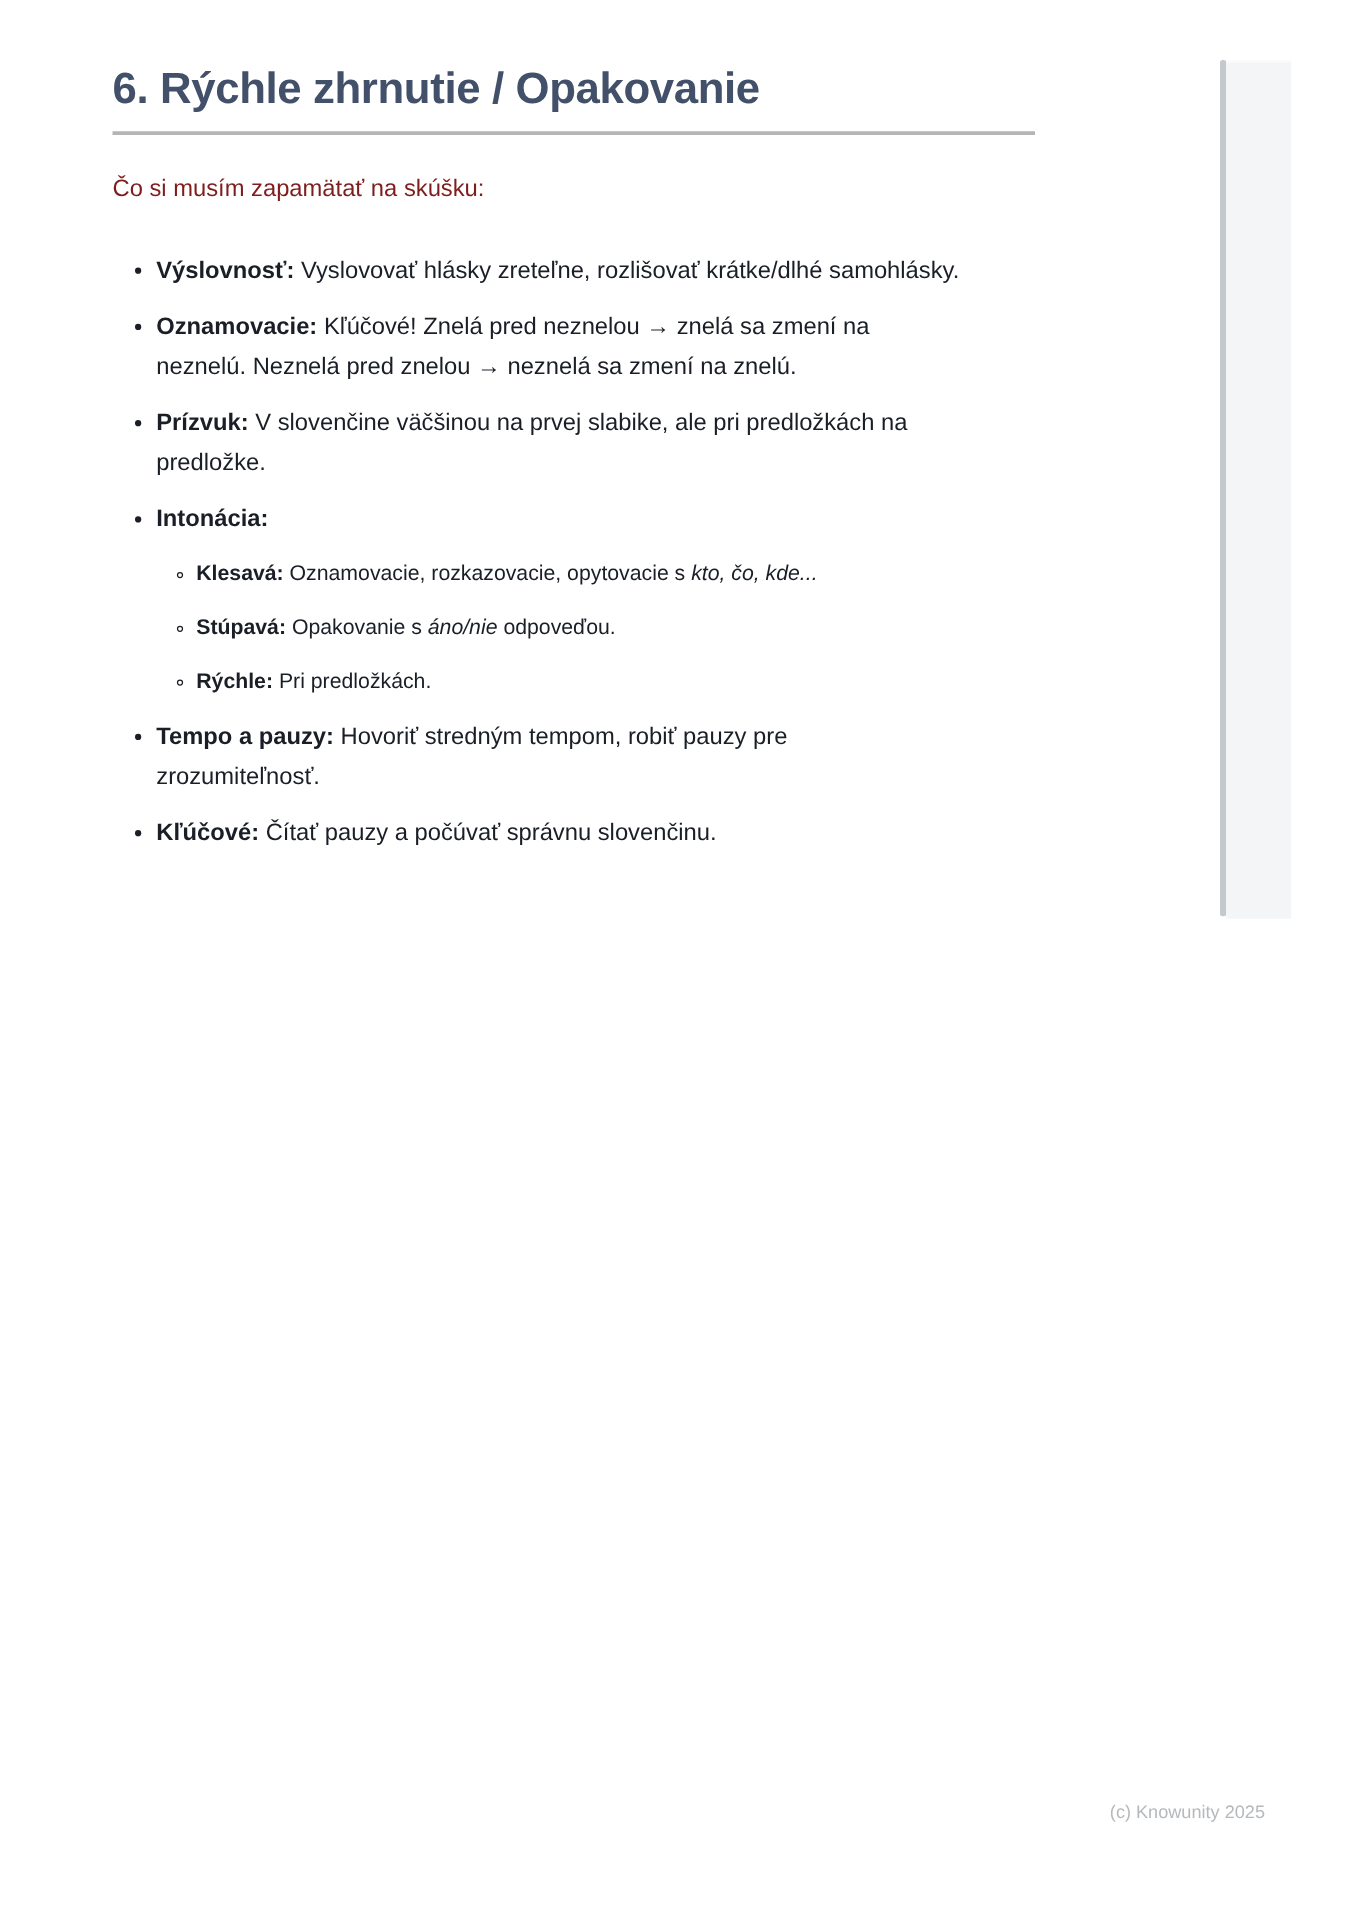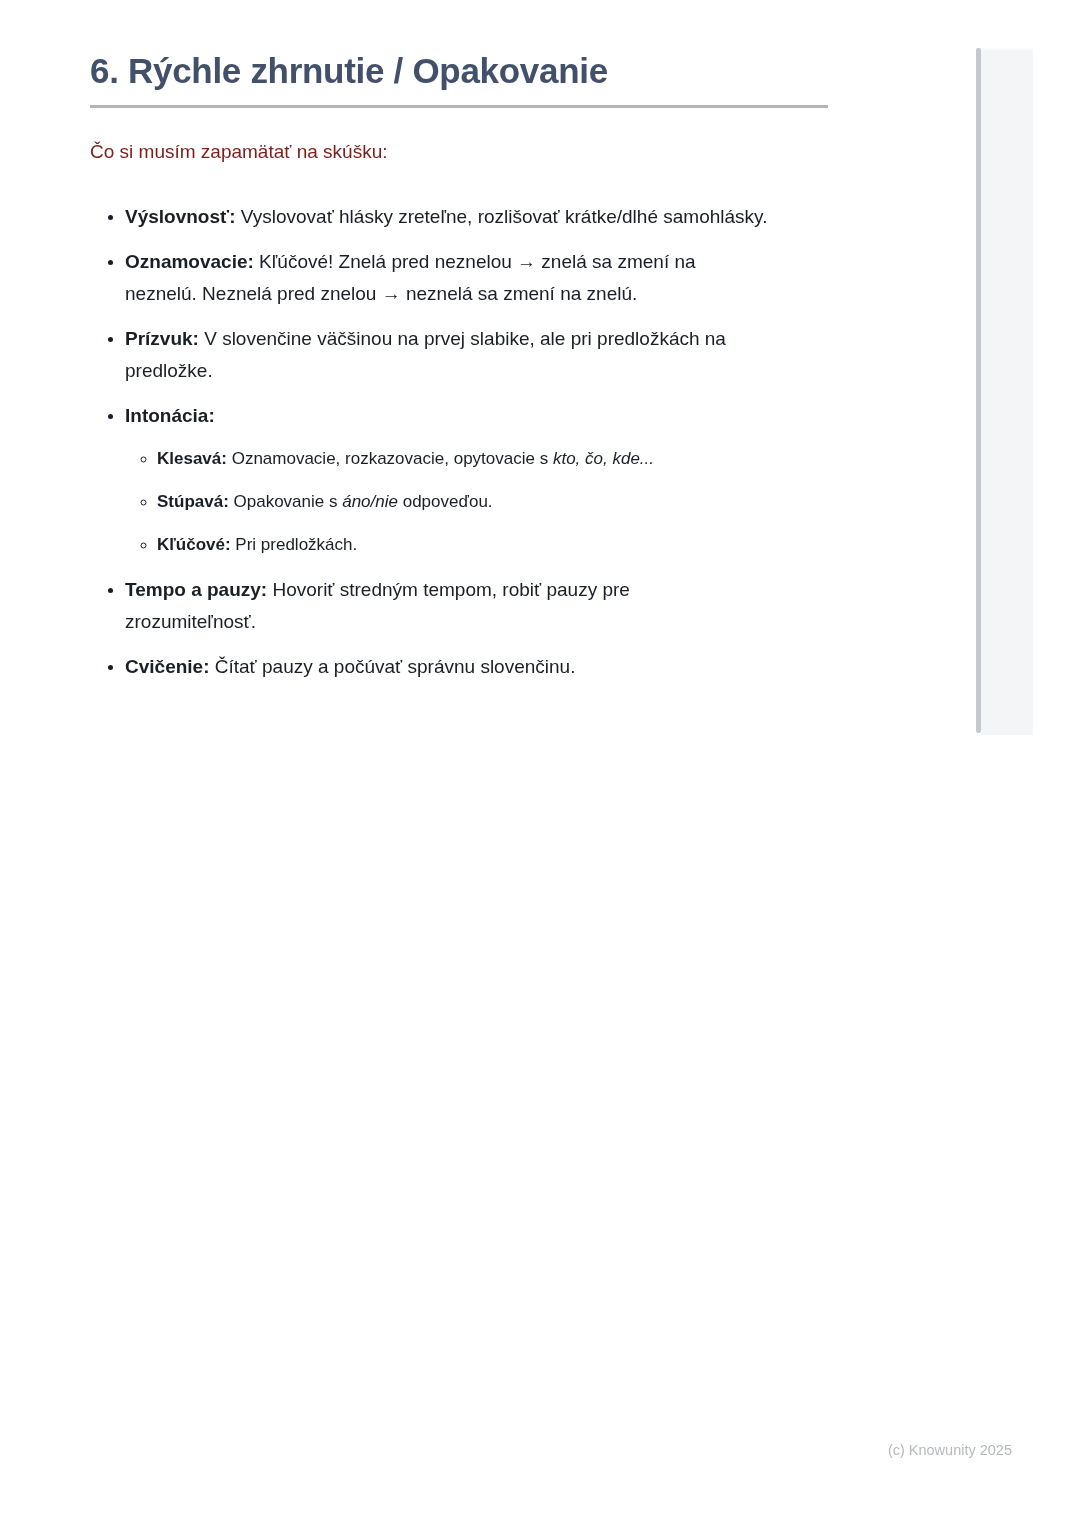--- a/index.html
+++ b/index.html
@@ -108,25 +108,25 @@
     <p class="intro">Čo si musím zapamätať na skúšku:</p>
     <ul class="summary-list">
         <li><span class="b">Výslovnosť:</span><span> Vyslovovať hlásky zreteľne, rozlišovať krátke/dlhé samohlásky.</span></li>
         <li><span class="b">Oznamovacie:</span><span> Kľúčové! Znelá pred neznelou → znelá sa zmení na
 neznelú. Neznelá pred znelou → neznelá sa zmení na znelú.</span></li>
         <li><span class="b">Prízvuk:</span><span> V slovenčine väčšinou na prvej slabike, ale pri predložkách na
 predložke.</span></li>
         <li><span class="b">Intonácia:</span><ul class="sub-list">
             <li><span class="b">Klesavá:</span><span> Oznamovacie, rozkazovacie, opytovacie s </span><span class="i">kto, čo, kde...</span></li>
             <li><span class="b">Stúpavá:</span><span> Opakovanie s </span><span class="i">áno/nie</span><span> odpoveďou.</span></li>
-            <li><span class="b">Kľúčové:</span><span> Pri predložkách.</span></li>
+            <li><span class="b">Rýchle:</span><span> Pri predložkách.</span></li>
           </ul></li>
         <li><span class="b">Tempo a pauzy:</span><span> Hovoriť stredným tempom, robiť pauzy pre
 zrozumiteľnosť.</span></li>
-        <li><span class="b">Cvičenie:</span><span> Čítať pauzy a počúvať správnu slovenčinu.</span></li>
+        <li><span class="b">Kľúčové:</span><span> Čítať pauzy a počúvať správnu slovenčinu.</span></li>
       </ul>
   </div>
 
   <div class="side">
     <div class="side-edge"></div>
     <div class="side-panel"></div>
   </div>
 
   <div class="footer">(c) Knowunity 2025</div>
 

